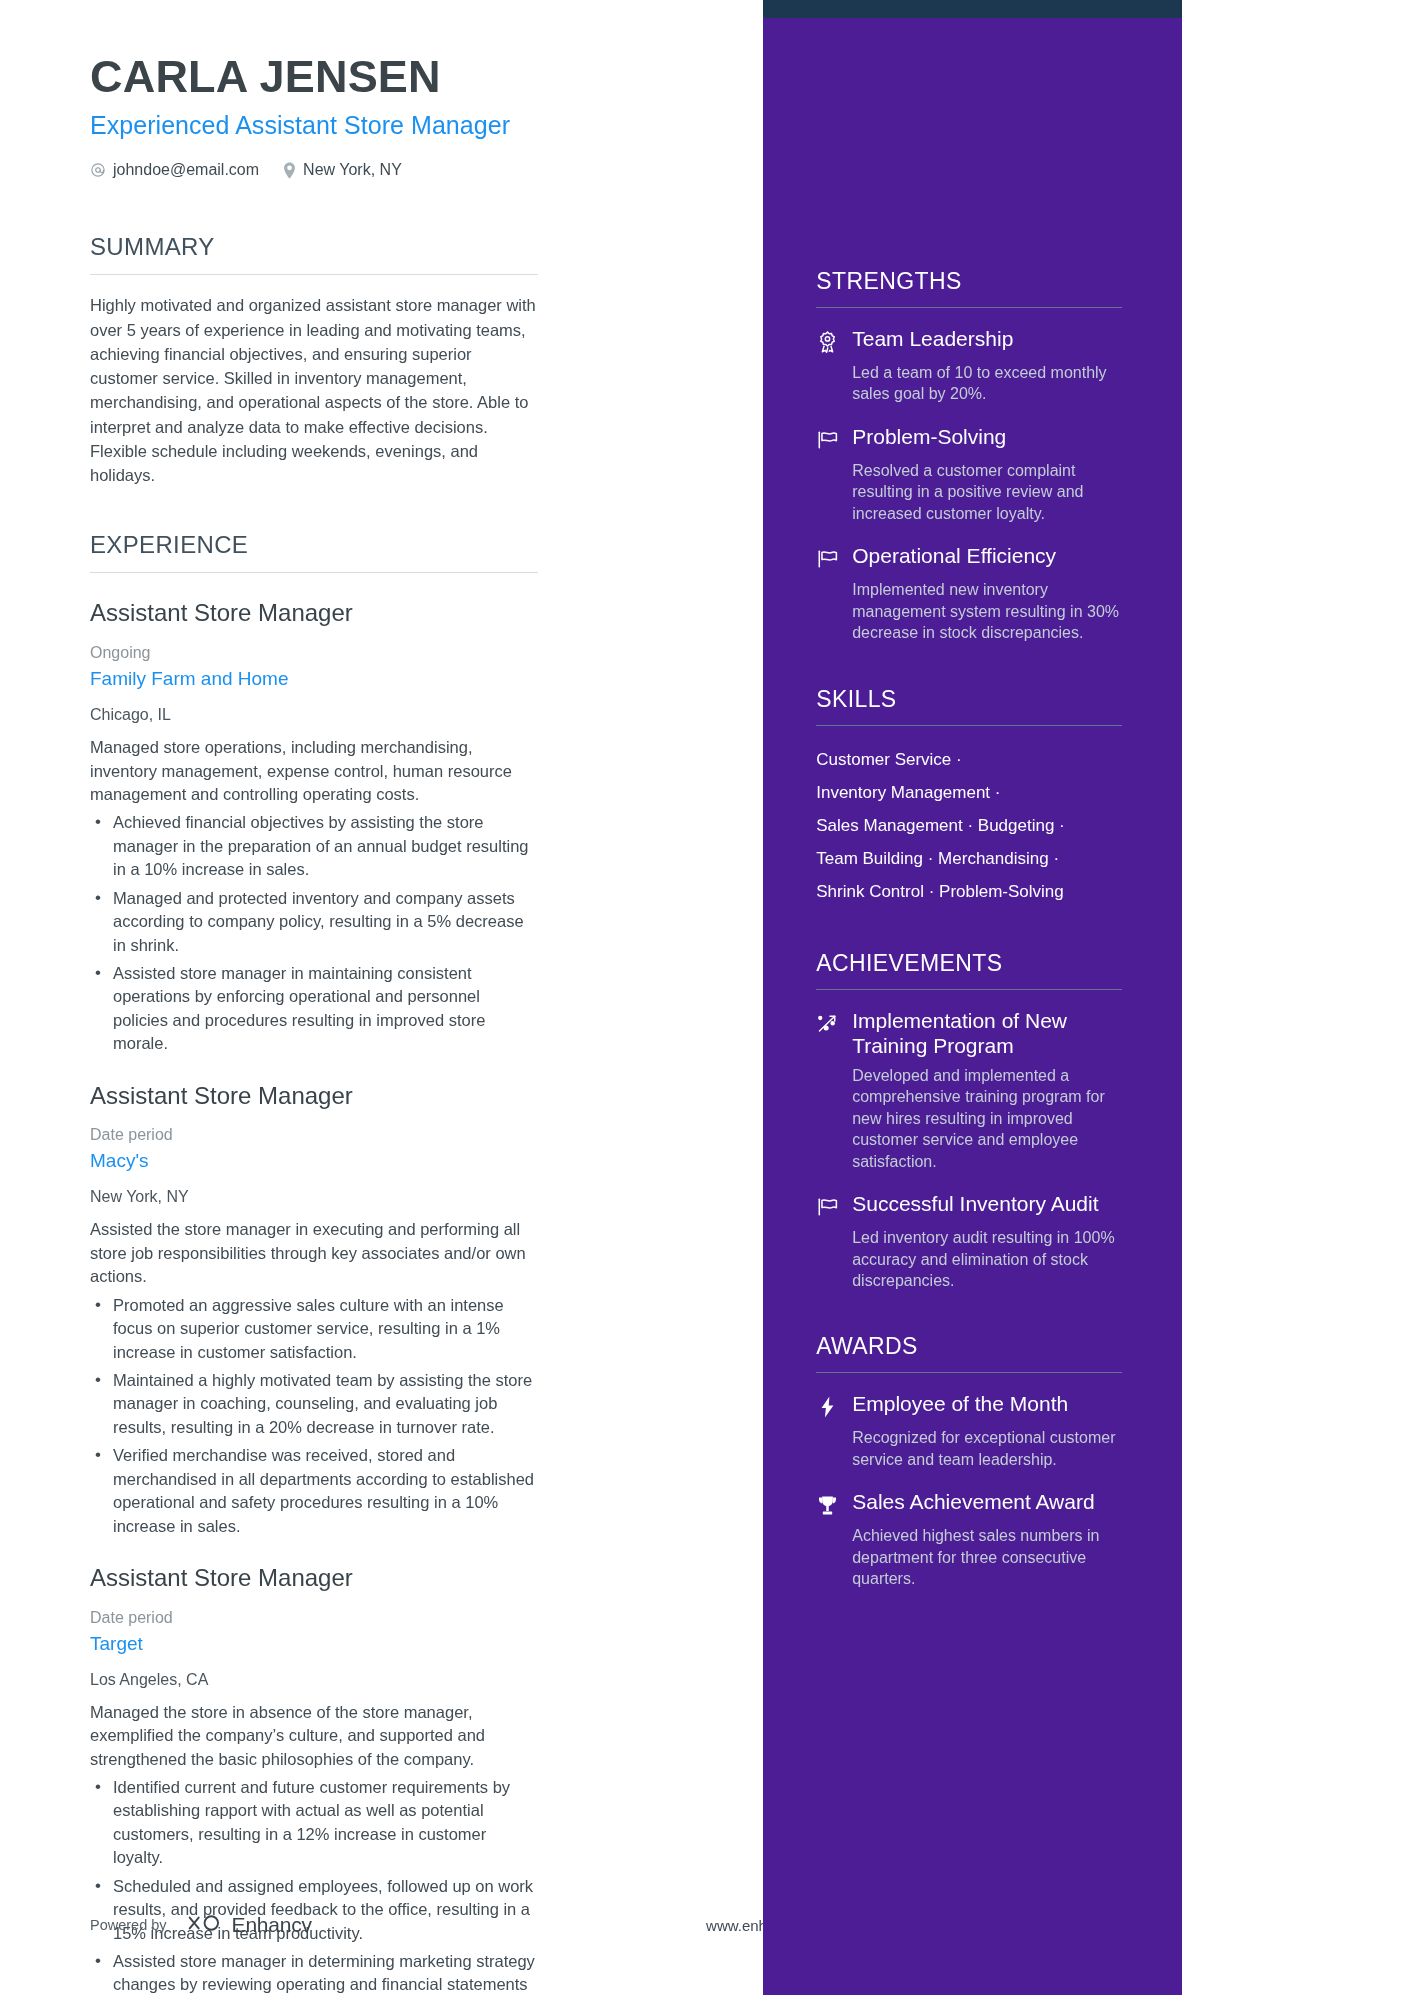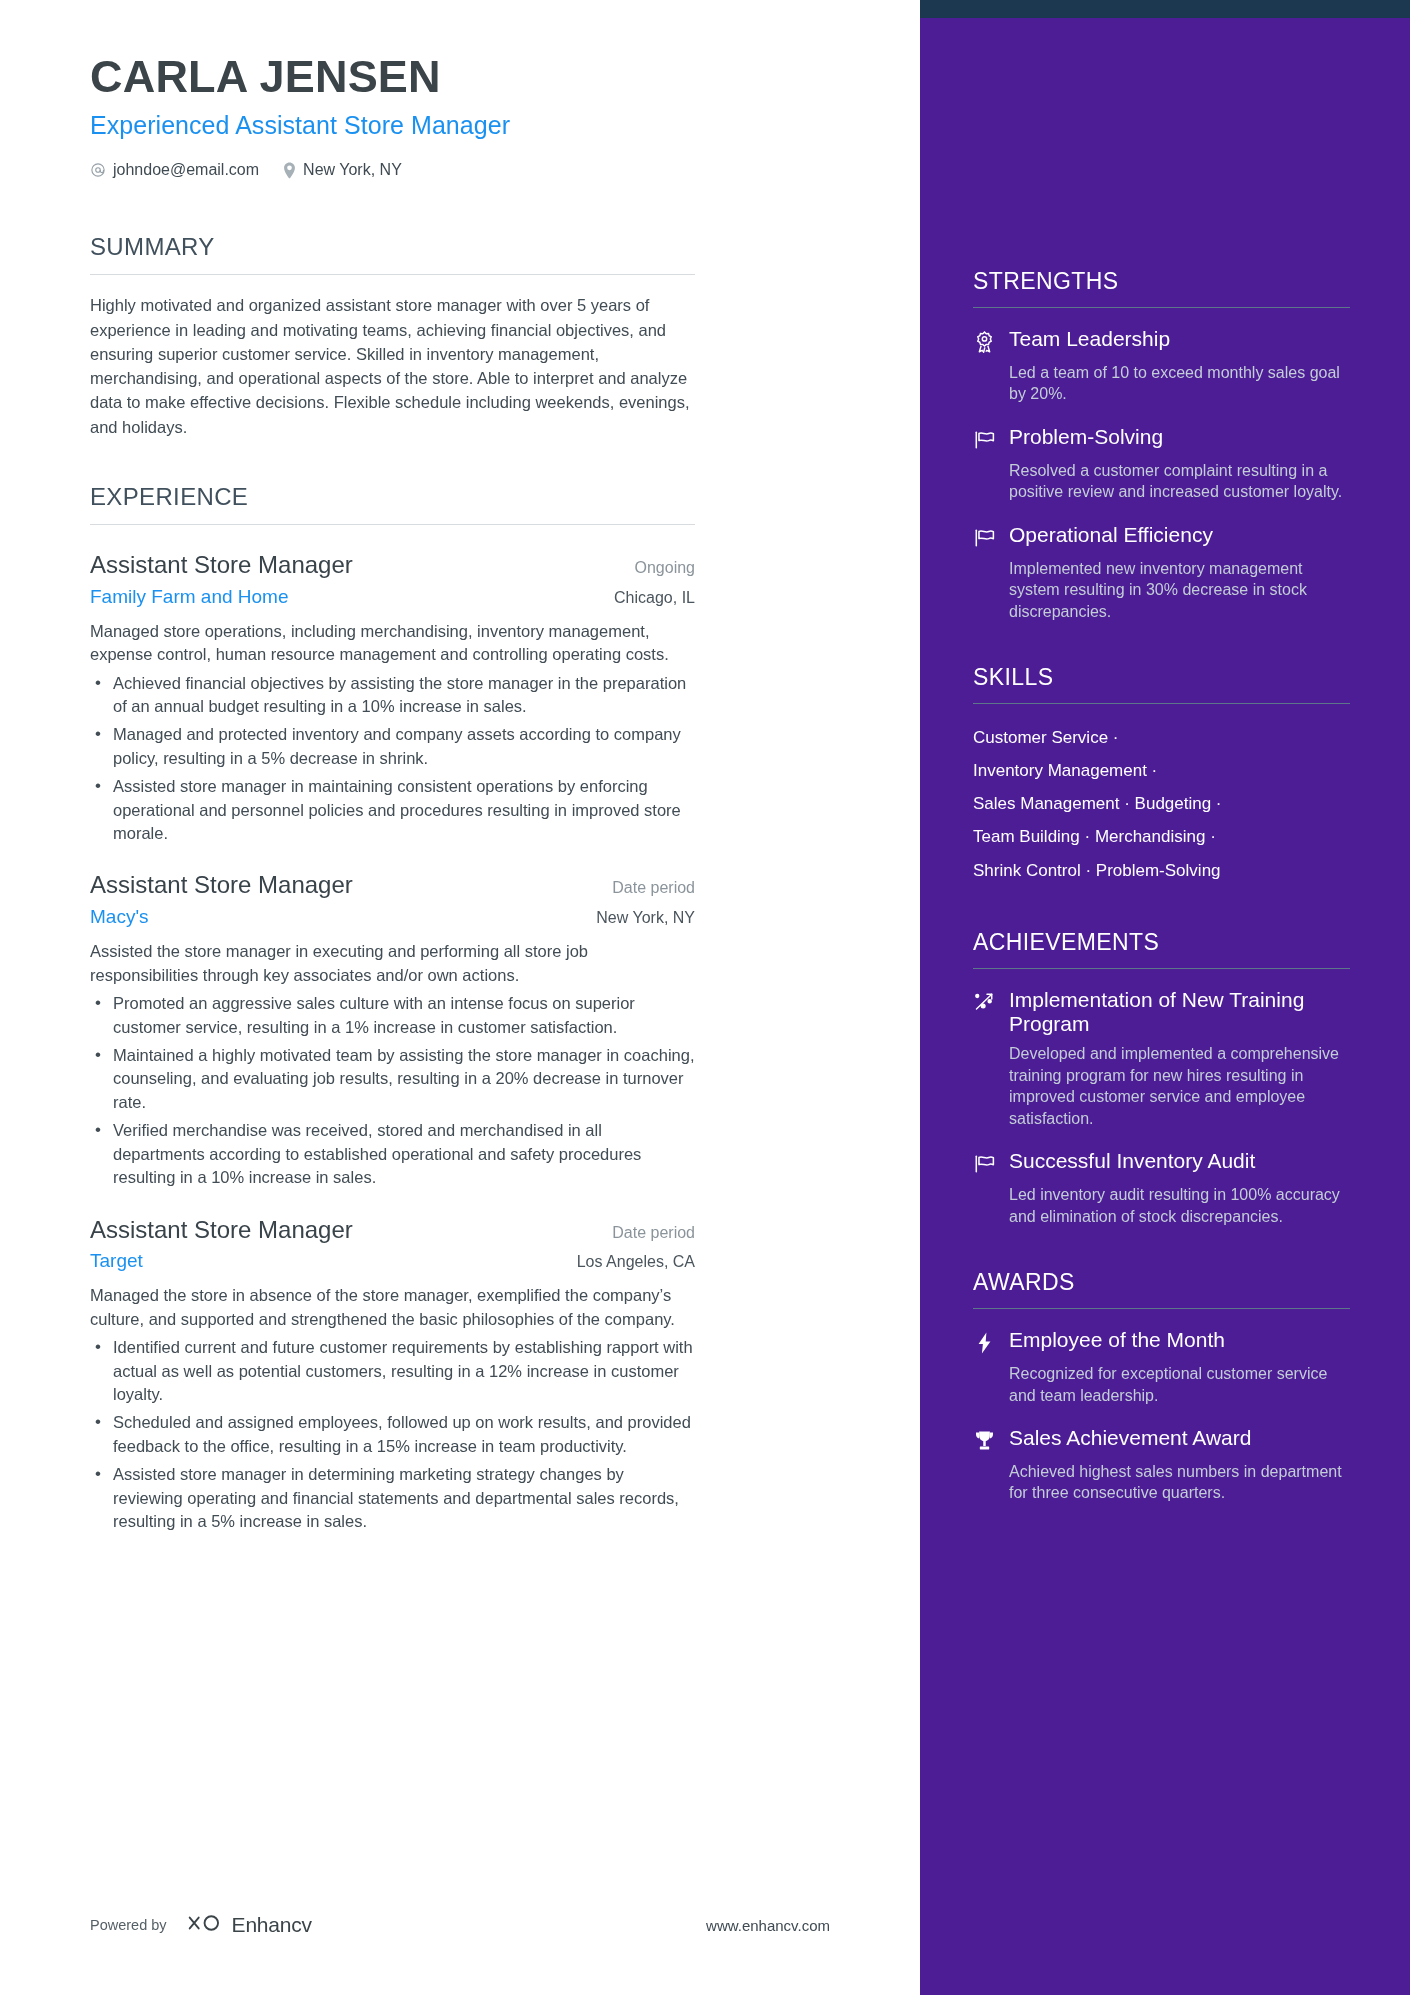--- a/index.html
+++ b/index.html
@@ -5,21 +5,21 @@
   * { box-sizing: border-box; margin: 0; padding: 0; }
   html, body {
     width: 1410px;
     height: 1995px;
     background: #ffffff;
     font-family: "Liberation Sans", sans-serif;
     -webkit-font-smoothing: antialiased;
   }
   .page {
     position: relative;
-    width: 1410px;
+    width: 1182px;
     height: 1995px;
     display: flex;
     overflow: hidden;
   }
 
   
   .main {
     width: 920px;
     height: 1995px;
     background: #ffffff;
@@ -74,20 +74,21 @@
   }
 
   
   .job { margin-top: 26px; }
   .job:first-of-type { margin-top: 22px; }
   .job-row {
     display: flex;
     align-items: baseline;
     justify-content: space-between;
     gap: 16px;
+    flex-direction: column;
   }
   .job-title {
     font-size: 24px;
     color: #39434a;
     line-height: 1.2;
   }
   .job-meta {
     font-size: 16px;
     color: #8b949b;
     white-space: nowrap;

